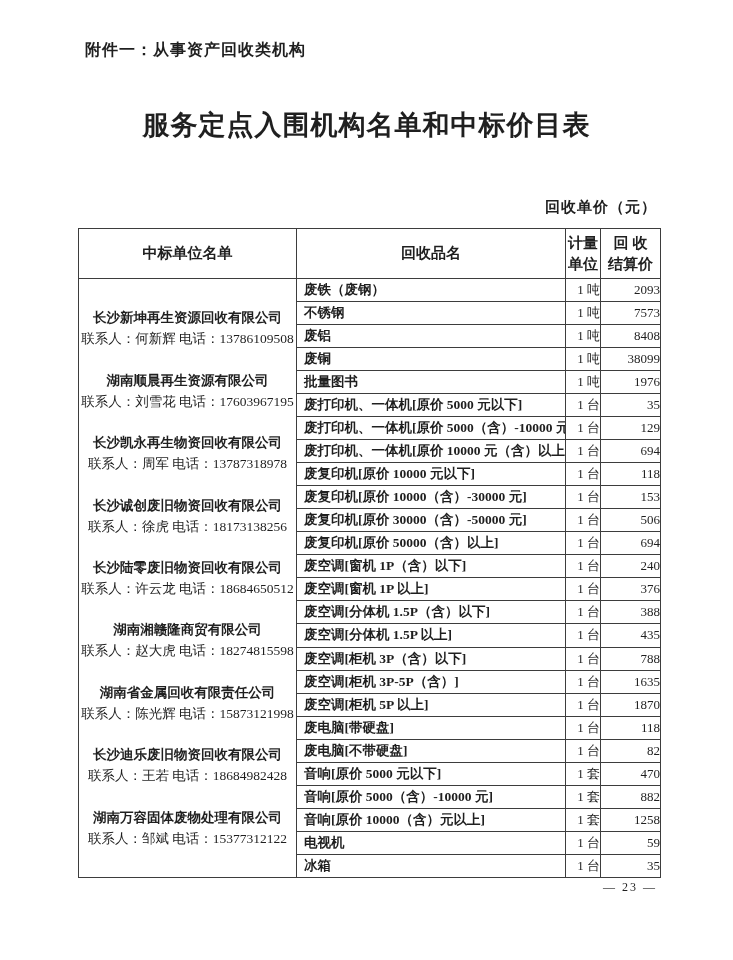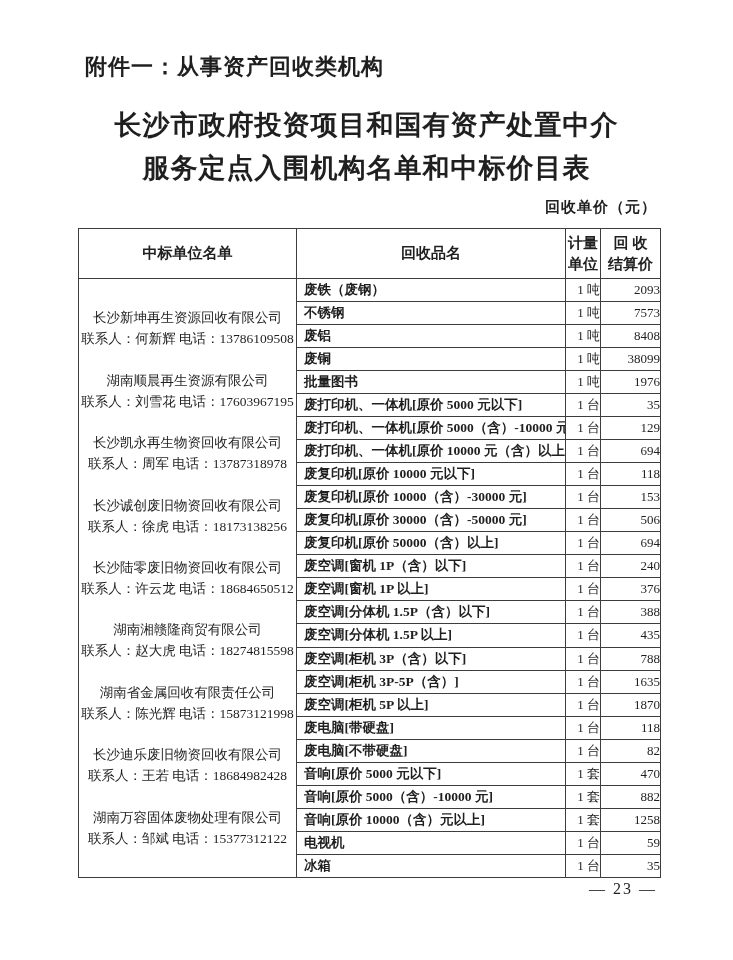--- a/index.html
+++ b/index.html
@@ -6,24 +6,24 @@
   body {
     width: 733px; height: 960px;
     background: #ffffff;
     color: #1f1f1f;
     font-family: "Liberation Serif", serif;
     position: relative;
     overflow: hidden;
   }
   .attachment-label {
     position: absolute;
-    left: 85px; top: 52px;
+    left: 85px; top: 40px;
     font-family: Liberation Sans, sans-serif;
     font-weight: bold;
-    font-size: 22px;
+    font-size: 16px;
     letter-spacing: 1px;
   }
   .doc-title {
     position: absolute;
     left: 0; right: 0; top: 104px;
     text-align: center;
     font-weight: bold;
     font-size: 27px;
     line-height: 43px;
     letter-spacing: 1px;
@@ -75,35 +75,34 @@
     justify-content: space-evenly;
     height: 598px;
     padding: 8px 0;
     box-sizing: border-box;
   }
   .company-entry {
     text-align: center;
     font-size: 13.5px;
     line-height: 21px;
   }
-  .company-name { font-weight: normal; }
+  .company-name { font-weight: bold; }
   .page-number {
     position: absolute;
     top: 880px; right: 76px;
-    font-size: 16px;
+    font-size: 12px;
     letter-spacing: 2px;
   }
 </style>
 </head>
 <body>
 
 <div class="attachment-label">附件一：从事资产回收类机构</div>
 
 <div class="doc-title">
-  <div>长沙市政府投资项目和国有资产处置中介</div>
   <div>服务定点入围机构名单和中标价目表</div>
 </div>
 
 <div class="unit-note">回收单价（元）</div>
 
 <table class="price-table">
   <colgroup>
     <col style="width:218px">
     <col style="width:269px">
     <col style="width:35px">

